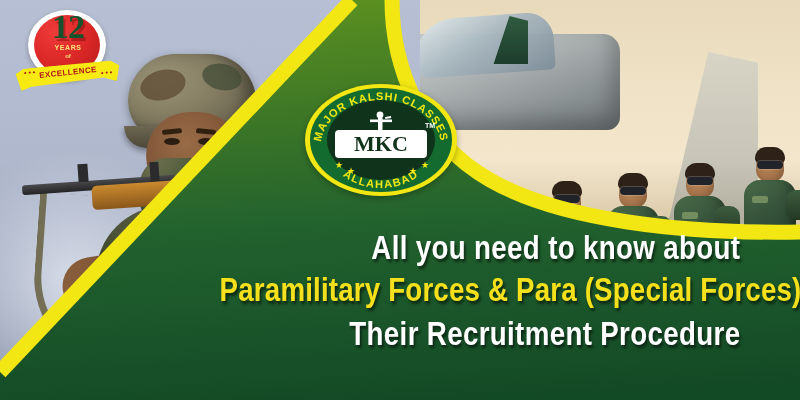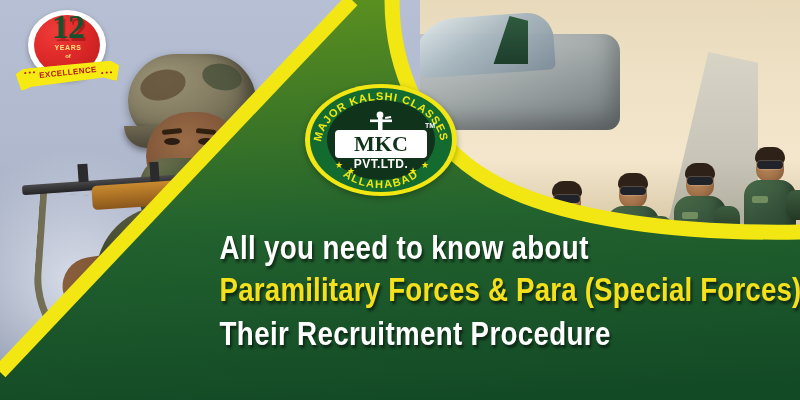--- a/index.html
+++ b/index.html
@@ -324,21 +324,21 @@
     position:absolute; right:22px; top:38px; color:#fff;
     font:700 7px/8px "Liberation Sans", sans-serif;
   }
   .logo-pvt {
     position:absolute; left:0; right:0; top:74px; text-align:center;
     color:#fff; font:700 12px/13px "Liberation Sans", sans-serif; letter-spacing:.4px;
   }
 
   
   .headline {
-    position:absolute; left:170px; top:228px; width:620px; text-align:left;
+    position:absolute; left:170px; top:228px; width:620px; text-align:right;
     z-index:6;
   }
   .hl-line {
     font-family:"Liberation Sans", sans-serif;
     font-weight:700;
     transform:scaleX(.84);
     white-space:nowrap;
   }
   .hl1 {
     font-size:33px; line-height:40px; color:#ffffff;
@@ -561,21 +561,20 @@
     <div class="logo-soldier">
       <svg viewBox="0 0 28 24" xmlns="http://www.w3.org/2000/svg">
         <circle cx="13" cy="5" r="3.4" fill="#fff"></circle>
         <rect x="11" y="8" width="4.5" height="13" fill="#fff"></rect>
         <rect x="3" y="9.5" width="22" height="2.6" fill="#fff"></rect>
         <rect x="18" y="7" width="6" height="2" fill="#fff" transform="rotate(-10 18 7)"></rect>
       </svg>
     </div>
     <div class="logo-tm">TM</div>
     <div class="logo-mkc">MKC</div>
-    <div class="logo-pvt">PVT.LTD.</div>
   </div>
 
   <div class="headline">
     <div class="hl-line hl1">All you need to know about</div>
     <div class="hl-line hl2">Paramilitary Forces &amp; Para (Special Forces)</div>
     <div class="hl-line hl3">Their Recruitment Procedure</div>
   </div>
 
 </div>
 

